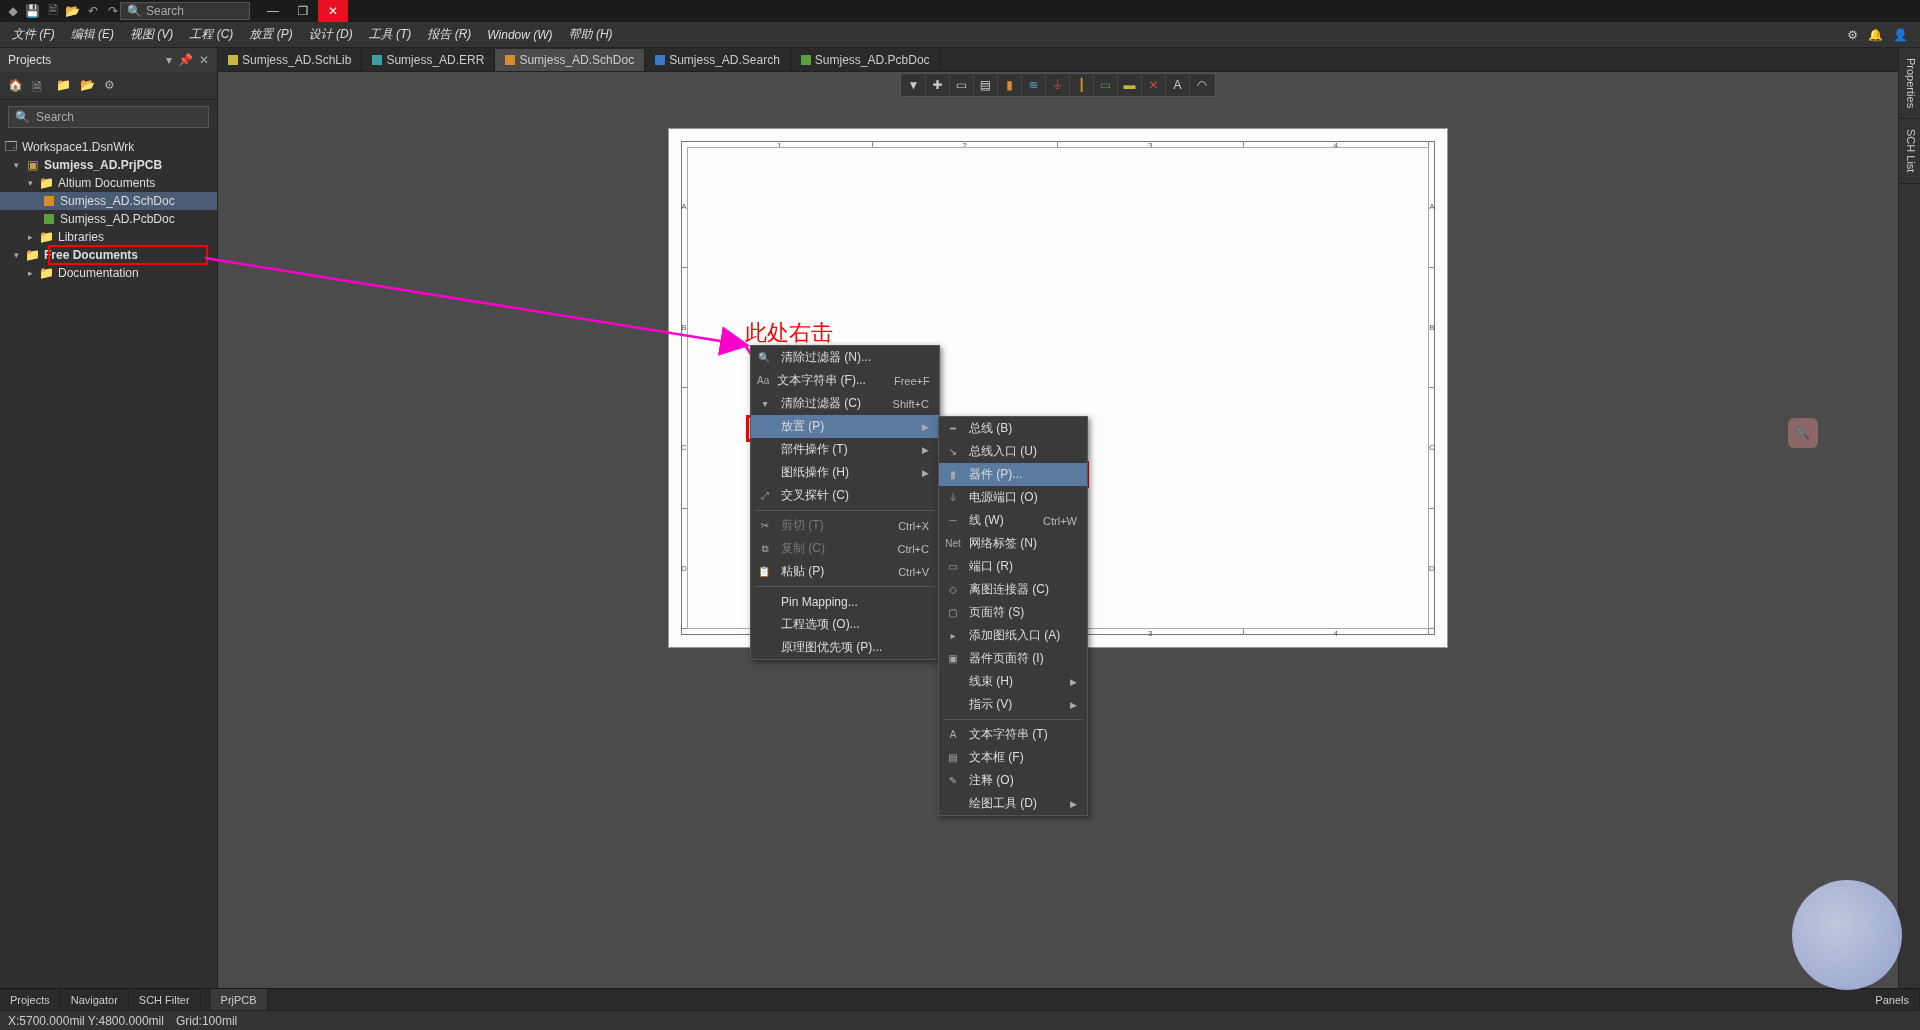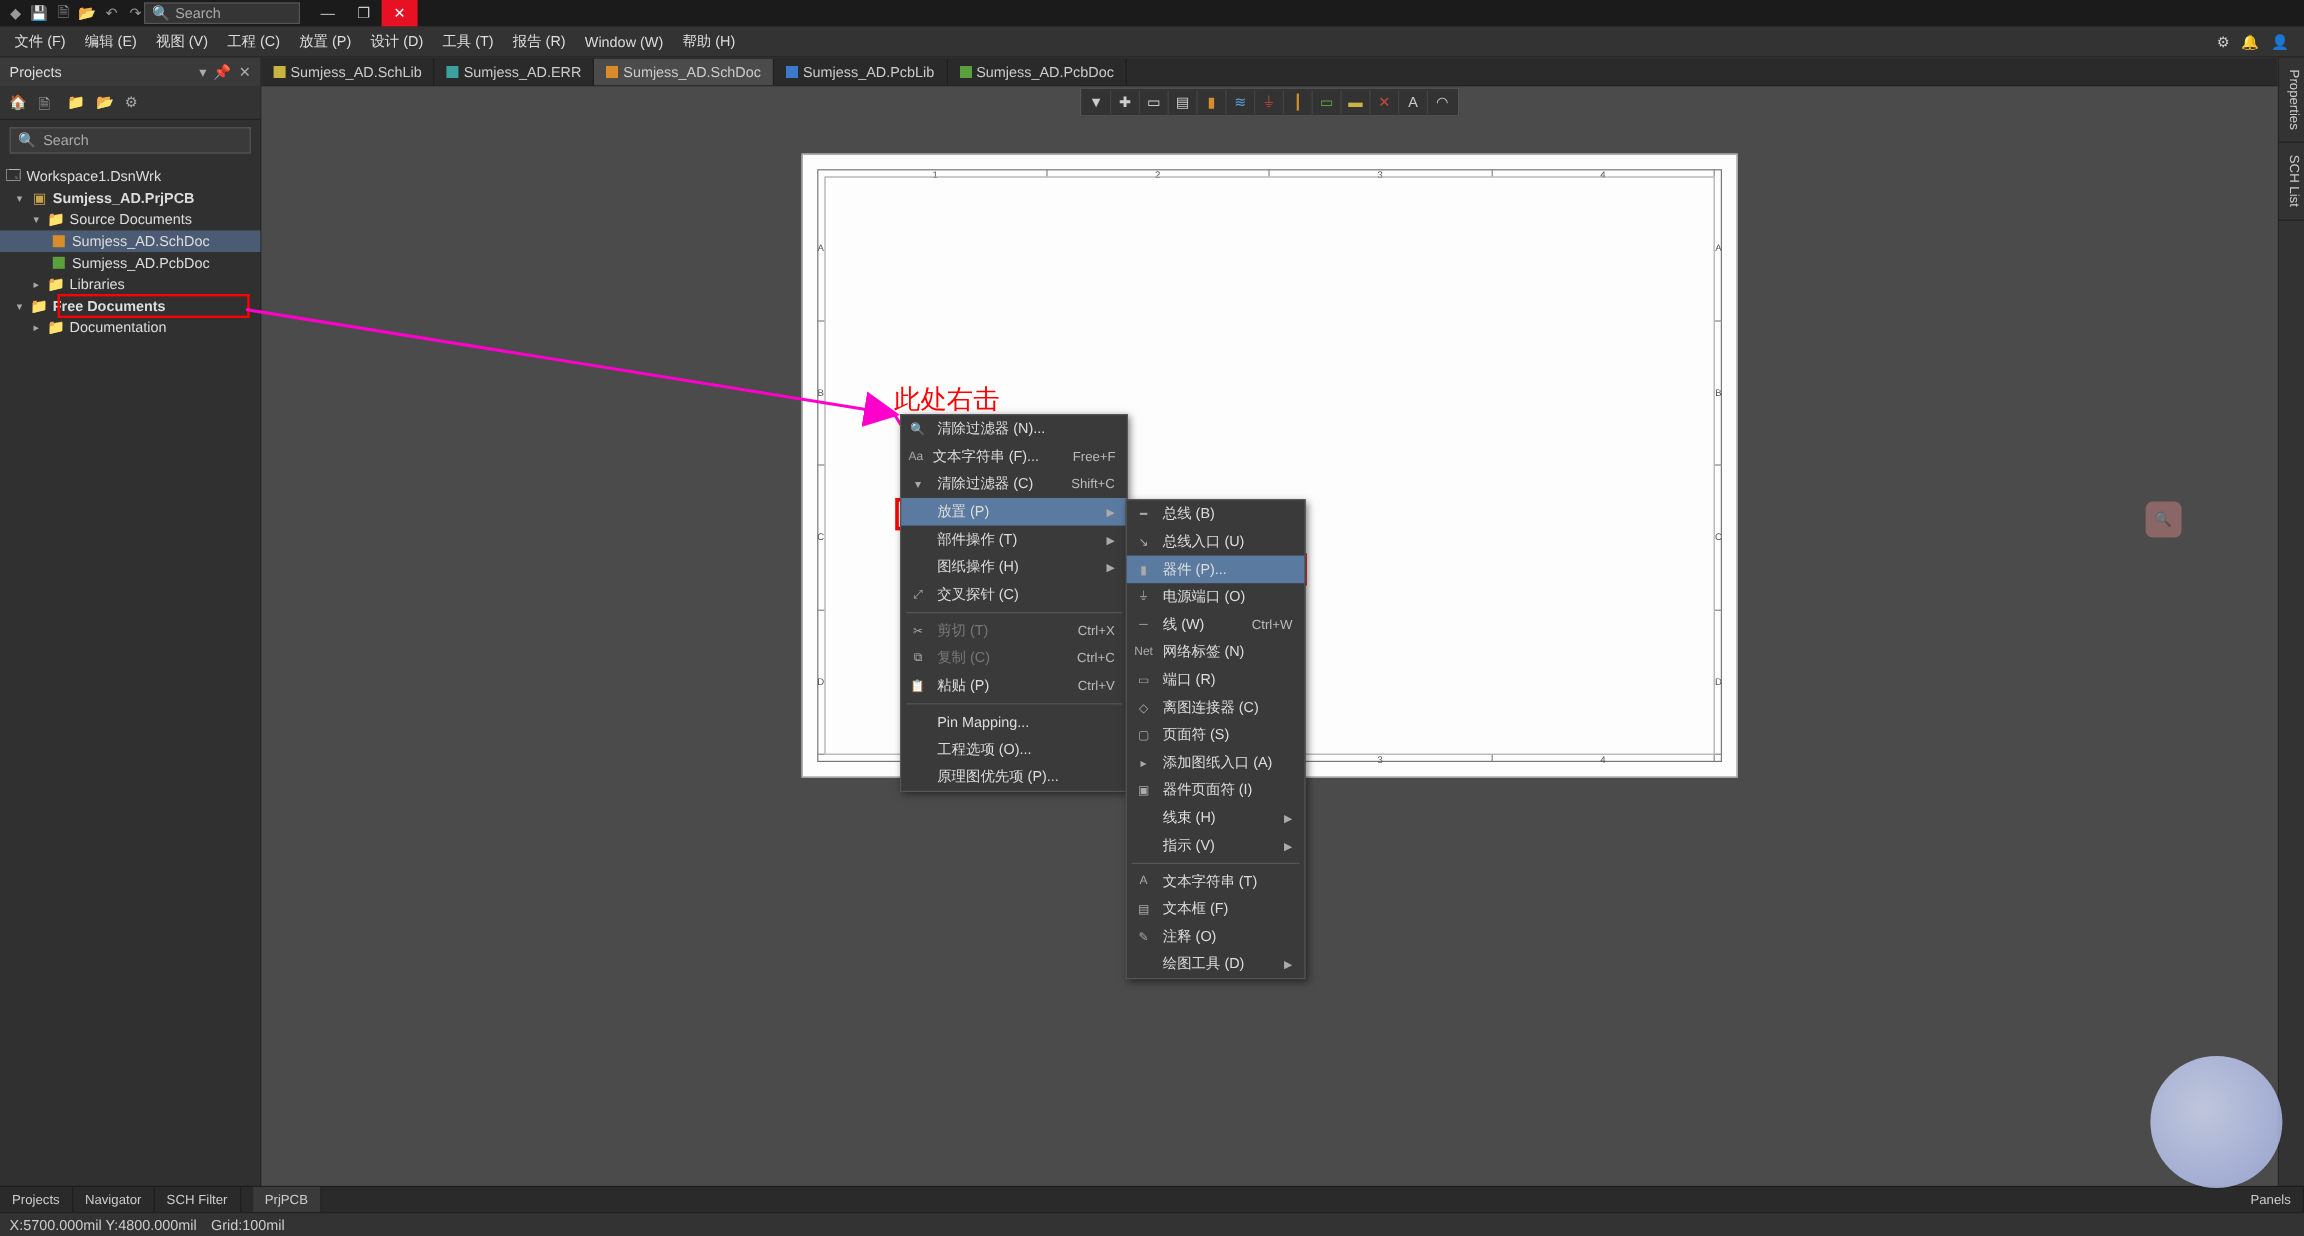--- a/index.html
+++ b/index.html
@@ -10,21 +10,21 @@
 .titlebar .left-icons { display: flex; gap: 6px; padding-left: 6px; }
 .titlebar .icon { width: 14px; height: 14px; display: flex; align-items: center; justify-content: center; color: #999; }
 .titlebar .title { flex: 1; text-align: center; color: #ccc; font-size: 12px; }
 .titlebar .search-box { background: #353535; border: 1px solid #555; width: 130px; height: 18px; color: #aaa; padding: 0 6px; display: flex; align-items: center; gap: 4px; margin-right: 8px; }
 .titlebar .win-controls { display: flex; }
 .titlebar .win-btn { width: 30px; height: 22px; display: flex; align-items: center; justify-content: center; color: #ccc; }
 .titlebar .win-btn.close { background: #e81123; color: #fff; }
 
 
 .menubar { height: 26px; background: #333; display: flex; align-items: center; padding: 0 4px; color: #ddd; border-bottom: 1px solid #222; }
-.menubar .mitem { padding: 4px 8px; cursor: pointer; }
+.menubar .mitem { padding: 4px 8px; cursor: pointer; font-style: italic; }
 .menubar .right { margin-left: auto; display: flex; gap: 10px; padding-right: 8px; }
 .menubar .right .ic { color: #ccc; }
 
 
 .mainrow { display: flex; height: calc(100% - 22px - 26px - 22px - 20px); }
 
 
 .left-panel { width: 218px; background: #303030; display: flex; flex-direction: column; border-right: 1px solid #222; }
 .panel-title { height: 24px; background: #3a3a3a; color: #ddd; padding: 0 8px; display: flex; align-items: center; justify-content: space-between; }
 .panel-title .controls { display: flex; gap: 6px; color: #aaa; font-size: 10px; }
@@ -179,21 +179,21 @@
           <span>Workspace1.DsnWrk</span>
       </div>
       <div class="tree-node lvl1">
         <span class="caret">▾</span>
           <span class="nicon folder">▣</span>
           <b>Sumjess_AD.PrjPCB</b>
       </div>
       <div class="tree-node lvl2">
         <span class="caret">▾</span>
           <span class="nicon folder">📁</span>
-          <span>Source Documents</span>
+          <span>Altium Documents</span>
       </div>
       <div class="tree-node lvl3 selected">
         <span class="nicon">
             <span class="sq orange"></span>
           </span>
           <span>Sumjess_AD.SchDoc</span>
       </div>
       <div class="tree-node lvl3">
         <span class="nicon">
             <span class="sq green"></span>
@@ -228,21 +228,21 @@
       <div class="tab">
           <span class="sq teal"></span>
           <span>Sumjess_AD.ERR</span>
         </div>
       <div class="tab active">
           <span class="sq orange"></span>
           <span>Sumjess_AD.SchDoc</span>
         </div>
       <div class="tab">
           <span class="sq blue"></span>
-          <span>Sumjess_AD.PcbLib</span>
+          <span>Sumjess_AD.Search</span>
         </div>
       <div class="tab">
           <span class="sq green"></span>
           <span>Sumjess_AD.PcbDoc</span>
         </div>
     </div>
 
     <div class="doc-toolbar">
       <div class="tgroup">
         <div class="tbtn">▼</div>

